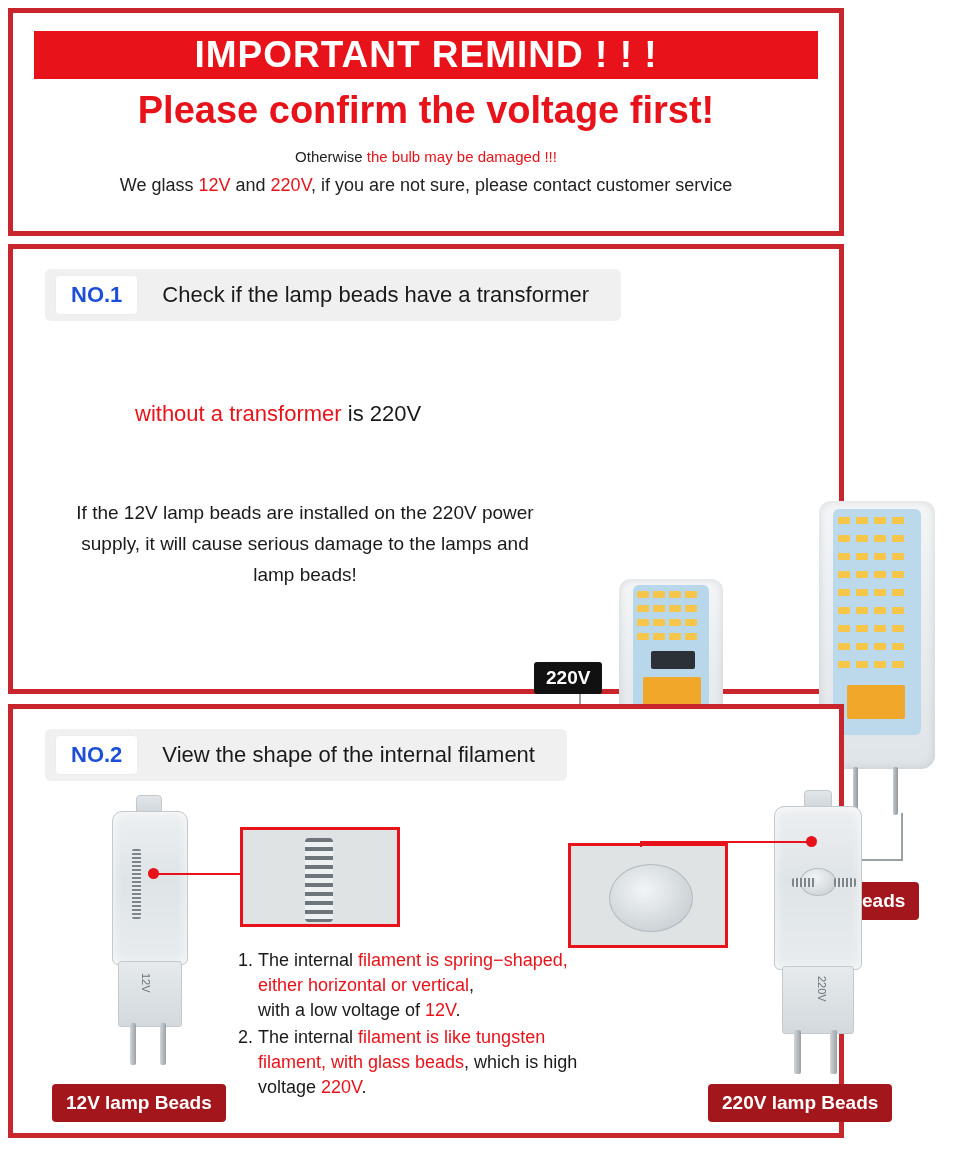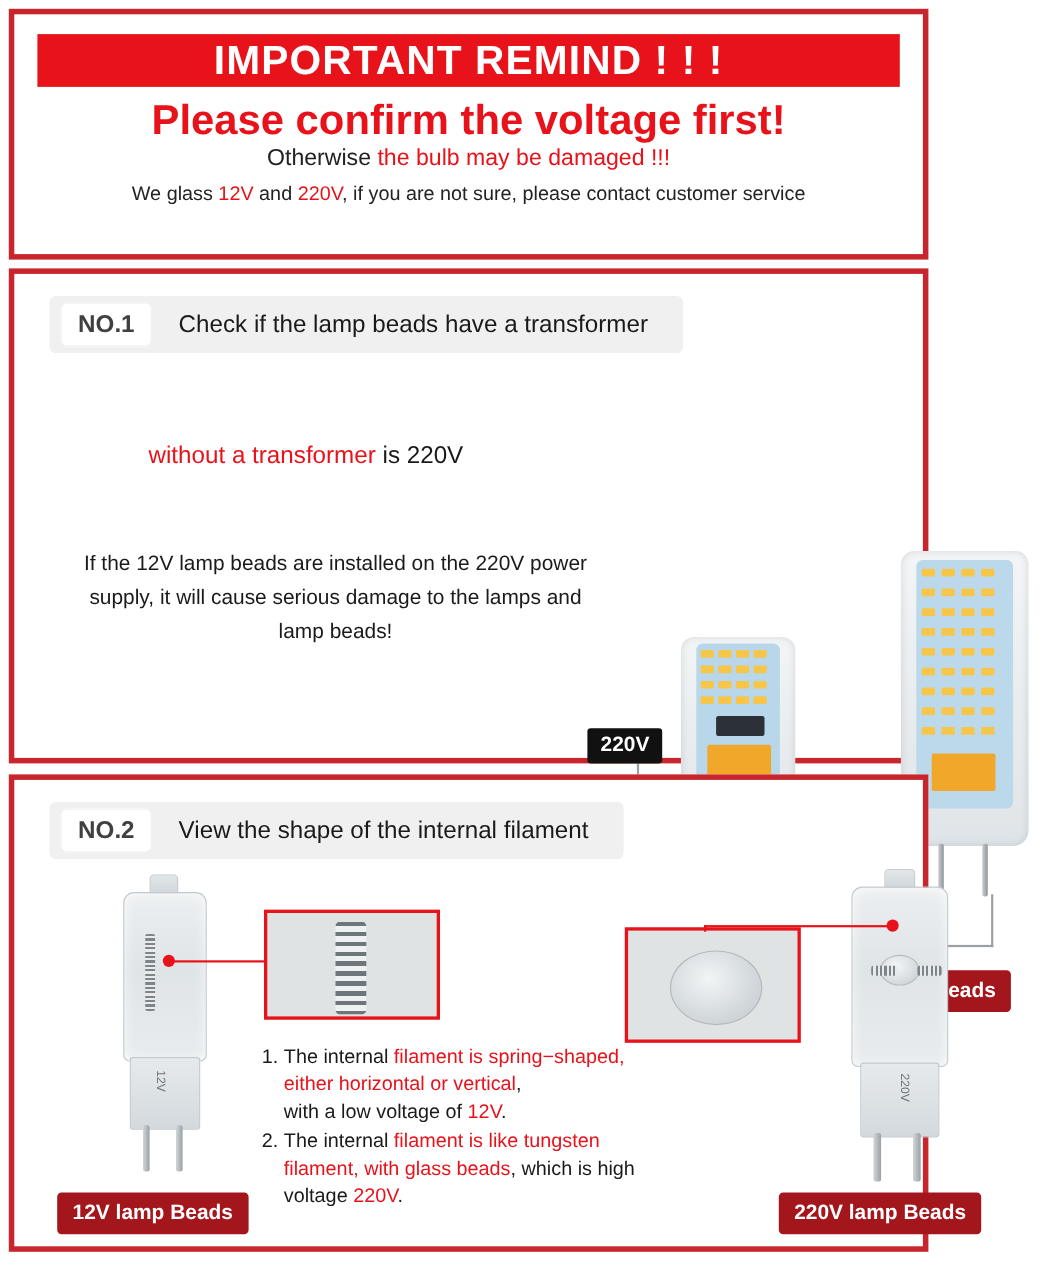--- a/index.html
+++ b/index.html
@@ -52,23 +52,23 @@
     text-align: center;
     color: #e8121a;
     font-size: 38px;
     font-weight: bold;
     margin-top: 10px;
     letter-spacing: 0px;
     white-space: nowrap;
   }
   .warn-line3 {
     text-align: center;
-    font-size: 21px;
+    font-size: 15px;
     color: #222;
-    margin-top: 0;
+    margin-top: 16px;
     white-space: nowrap;
   }
   .warn-line3 .red { color: #e8121a; }
   .warn-line4 {
     text-align: center;
     font-size: 18px;
     color: #222;
     margin-top: 10px;
     white-space: nowrap;
   }
@@ -94,21 +94,21 @@
     border-radius: 6px;
     display: flex;
     align-items: center;
     padding: 0 18px 0 0;
   }
   .head-no {
     background: #ffffff;
     border-radius: 5px;
     font-size: 22px;
     font-weight: bold;
-    color: #404040;
+    color: #1d4ed8;
     padding: 7px 16px;
     margin: 0 10px 0 10px;
     box-shadow: 0 0 0 1px #ececec inset;
   }
   .head-title {
     font-size: 22px;
     color: #1a1a1a;
     padding-left: 14px;
     padding-right: 14px;
     white-space: nowrap;

